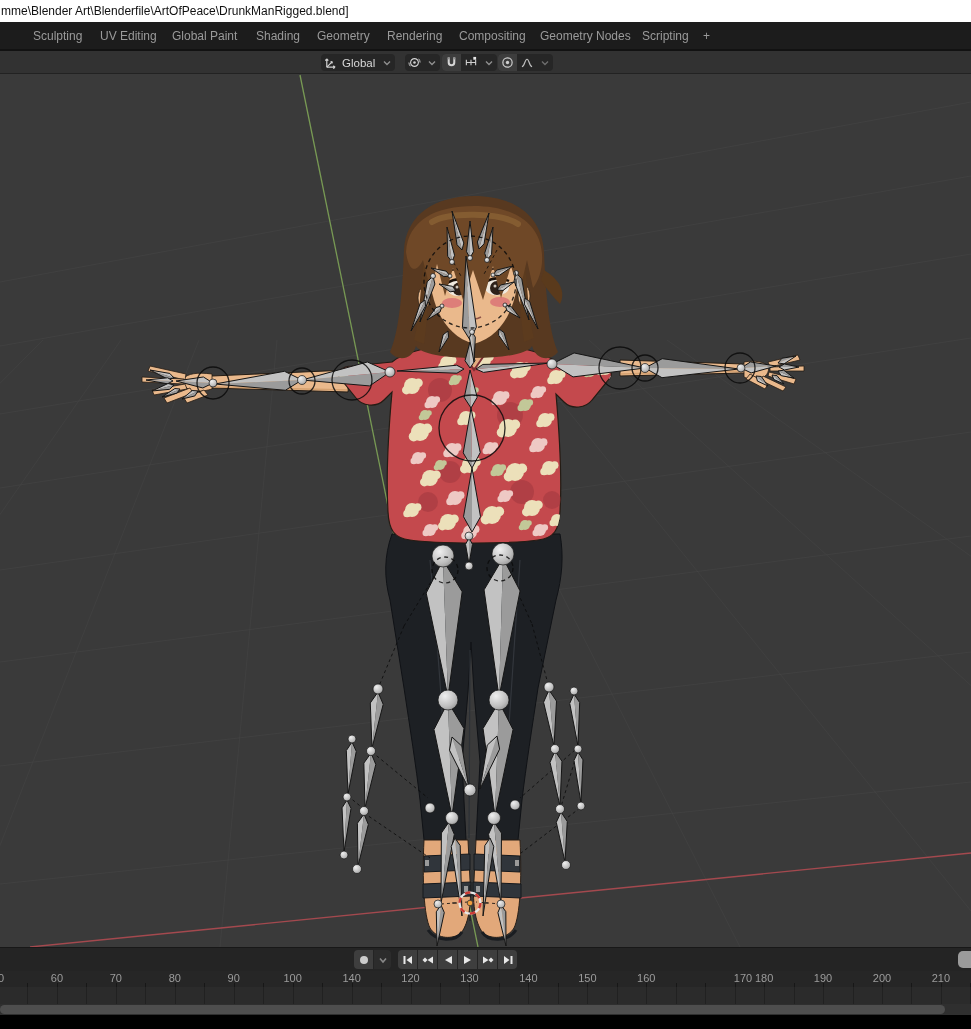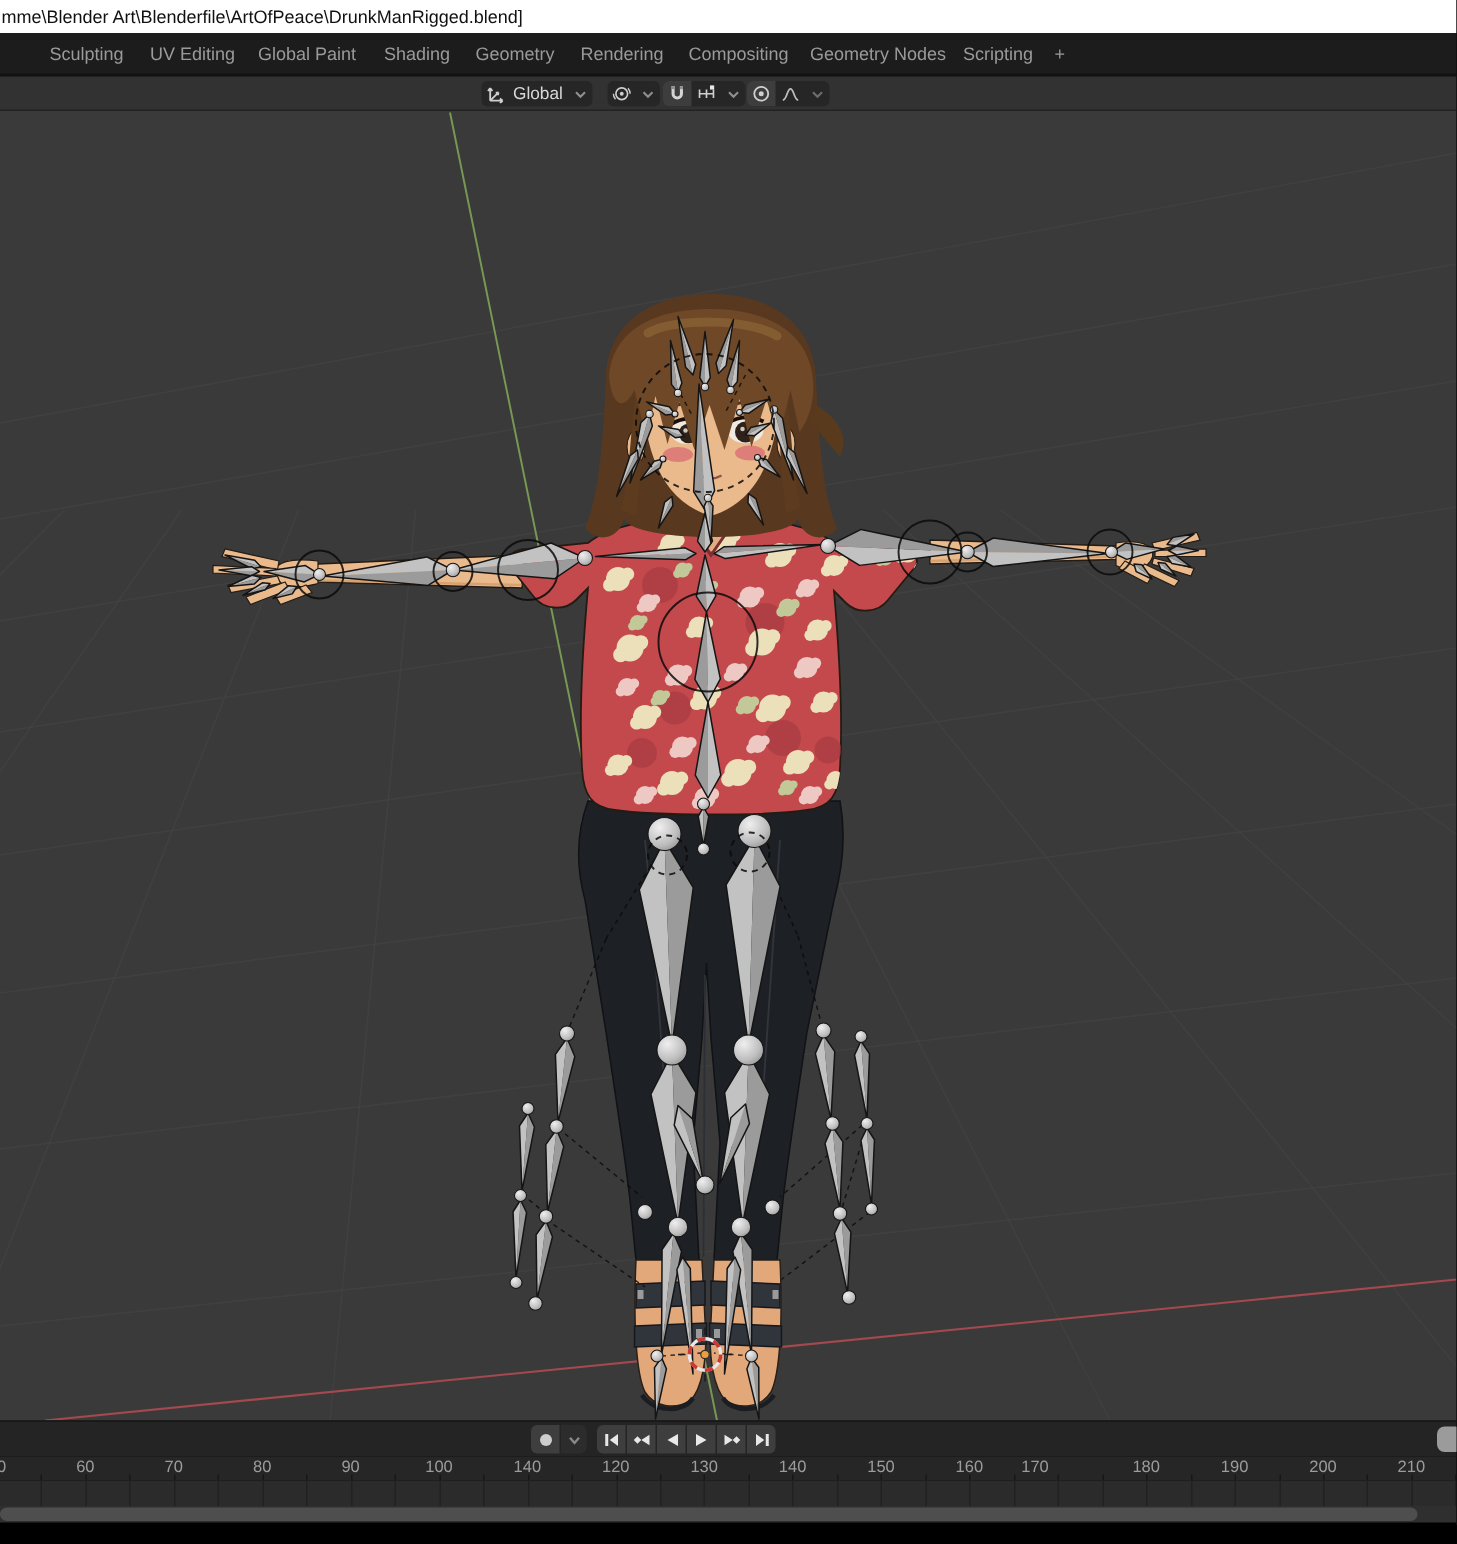--- a/index.html
+++ b/index.html
@@ -726,21 +726,21 @@
       <span class="rlabel" style="left: 115.866px;">70</span>
       <span class="rlabel" style="left: 174.799px;">80</span>
       <span class="rlabel" style="left: 233.732px;">90</span>
       <span class="rlabel" style="left: 292.665px;">100</span>
       <span class="rlabel" style="left: 351.598px;">140</span>
       <span class="rlabel" style="left: 410.531px;">120</span>
       <span class="rlabel" style="left: 469.464px;">130</span>
       <span class="rlabel" style="left: 528.397px;">140</span>
       <span class="rlabel" style="left: 587.33px;">150</span>
       <span class="rlabel" style="left: 646.263px;">160</span>
-      <span class="rlabel" style="left: 690px;">170</span>
+      <span class="rlabel" style="left: 743px;">170</span>
       <span class="rlabel" style="left: 764.129px;">180</span>
       <span class="rlabel" style="left: 823.062px;">190</span>
       <span class="rlabel" style="left: 881.995px;">200</span>
       <span class="rlabel" style="left: 940.928px;">210</span>
       <div class="rtick" style="left: 27.467px;"></div>
       <div class="rtick" style="left: 56.934px;"></div>
       <div class="rtick" style="left: 86.401px;"></div>
       <div class="rtick" style="left: 115.868px;"></div>
       <div class="rtick" style="left: 145.335px;"></div>
       <div class="rtick" style="left: 174.802px;"></div>

